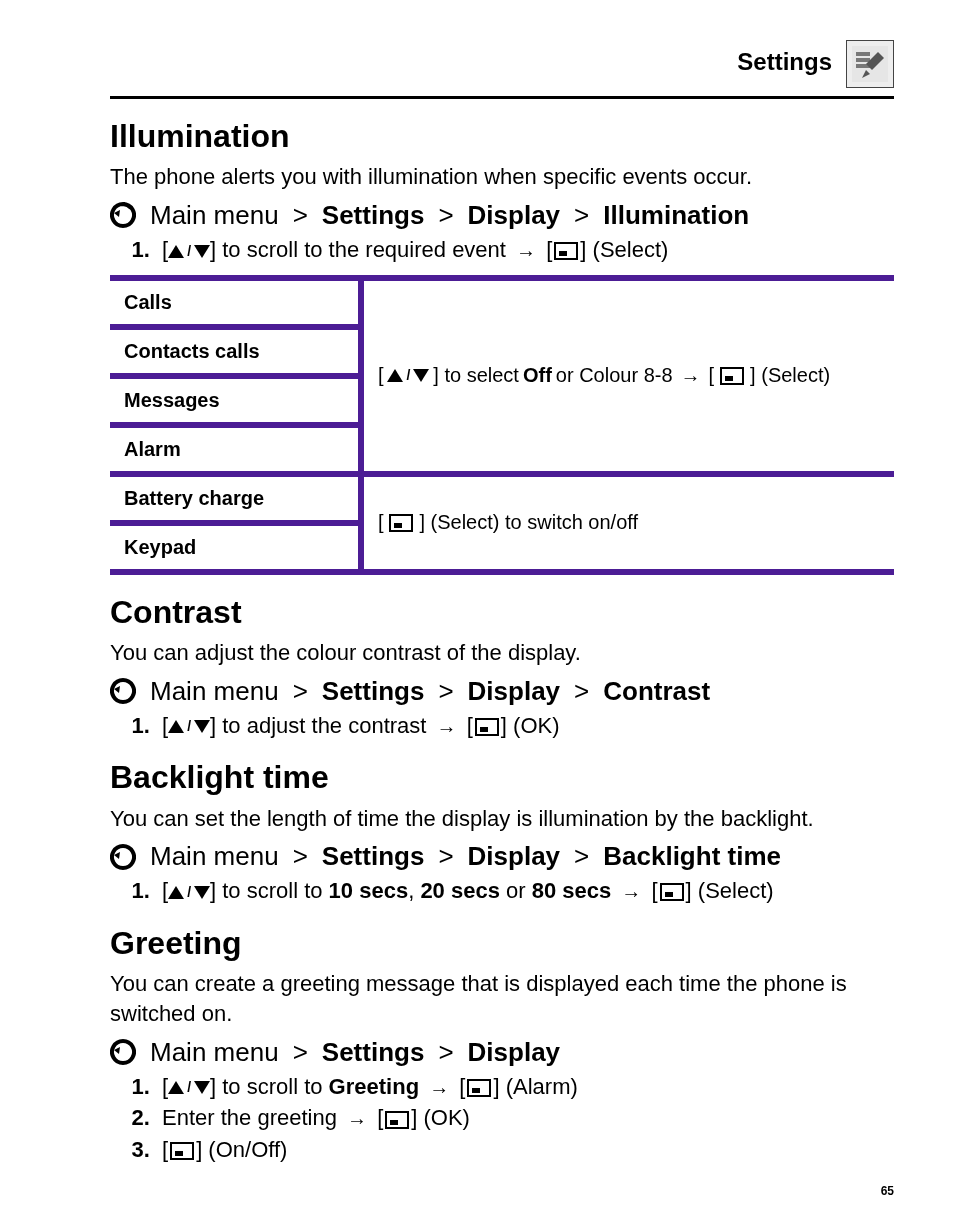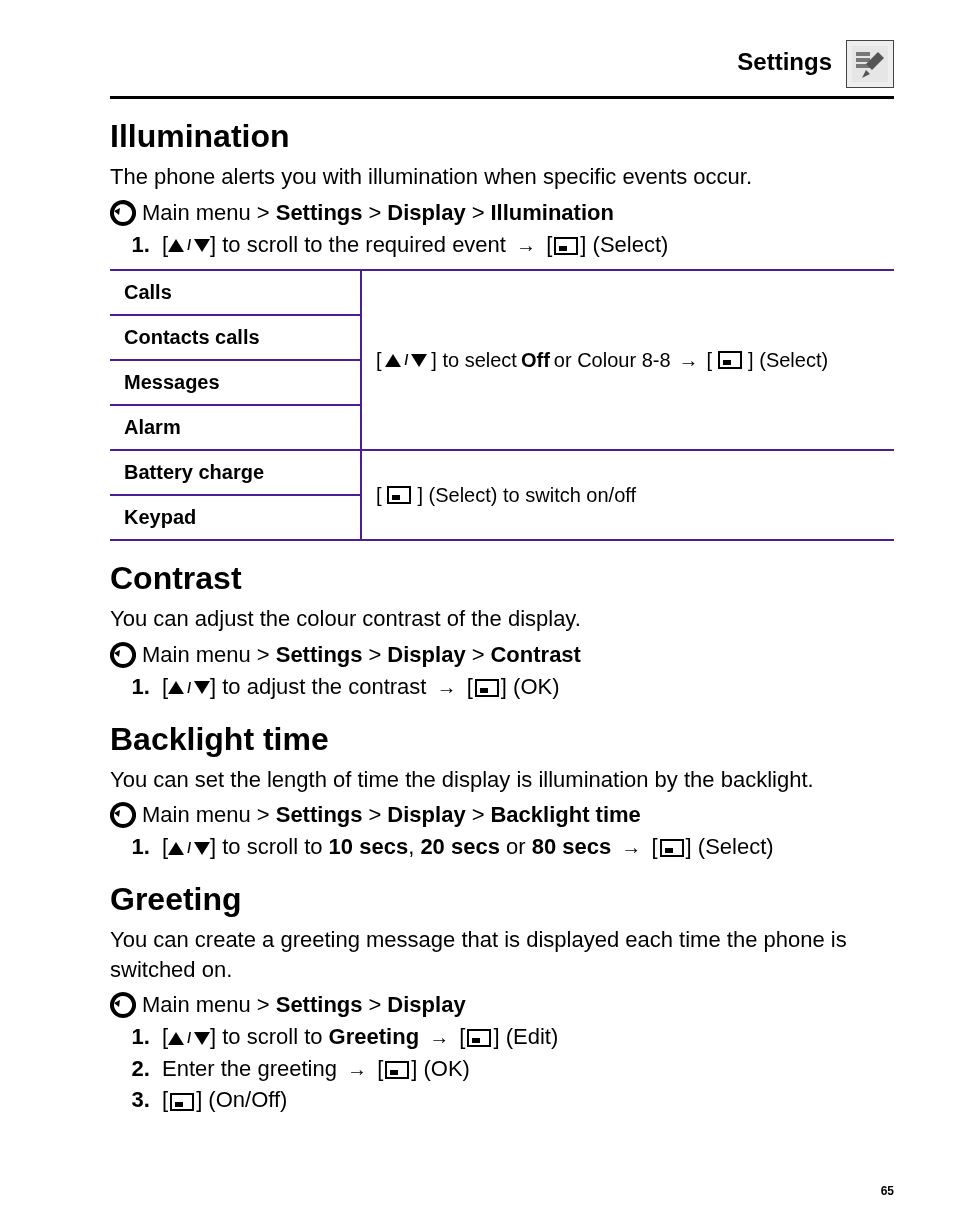--- a/index.html
+++ b/index.html
@@ -54,23 +54,23 @@
     margin: 16px 0 4px 0;
   }
   p.lead {
     margin: 2px 0 6px 0;
     font-size: 22px;
   }
 
   .nav-line {
     display: flex;
     align-items: center;
-    gap: 6px;
+    gap: 14px;
     margin: 4px 0 2px 0;
-    font-size: 22px;
+    font-size: 26px;
     flex-wrap: wrap;
   }
   .nav-line .arrow-circle {
     width: 26px; height: 26px;
     flex: none;
   }
 
   ol.steps {
     margin: 2px 0 10px 18px;
     padding: 0 0 0 28px;
@@ -88,21 +88,21 @@
   
   table.evt {
     border-collapse: collapse;
     width: 100%;
     margin: 8px 0 14px 0;
     font-size: 20px;
     border-top: 2px solid #000;
     border-bottom: 2px solid #000;
   }
   table.evt td {
-    border: 2px solid #4c1d95;
+    border: 6px solid #4c1d95;
     padding: 8px 14px;
     vertical-align: middle;
   }
   table.evt td.left {
     font-weight: bold;
     width: 32%;
     border-left: none;
   }
   table.evt td.right {
     font-weight: normal;
@@ -308,21 +308,21 @@
   <span class="b">Display</span>
 </div>
 <ol class="steps">
   <li>
     <span>[</span><span class="glyph">
         <span class="tri-up"></span>
         <span class="slash">/</span>
         <span class="tri-down"></span>
       </span><span>] to scroll to </span><span class="b">Greeting</span>
     <span class="rarrow">→</span>
-    <span> [</span><span class="softkey"></span><span>] (Edit)</span>
+    <span> [</span><span class="softkey"></span><span>] (Alarm)</span>
   </li>
   <li>
     <span>Enter the greeting </span><span class="rarrow">→</span>
     <span> [</span><span class="softkey"></span><span>] (OK)</span>
   </li>
   <li>
     <span>[</span><span class="softkey"></span><span>] (On/Off)</span>
   </li>
 </ol>
 

